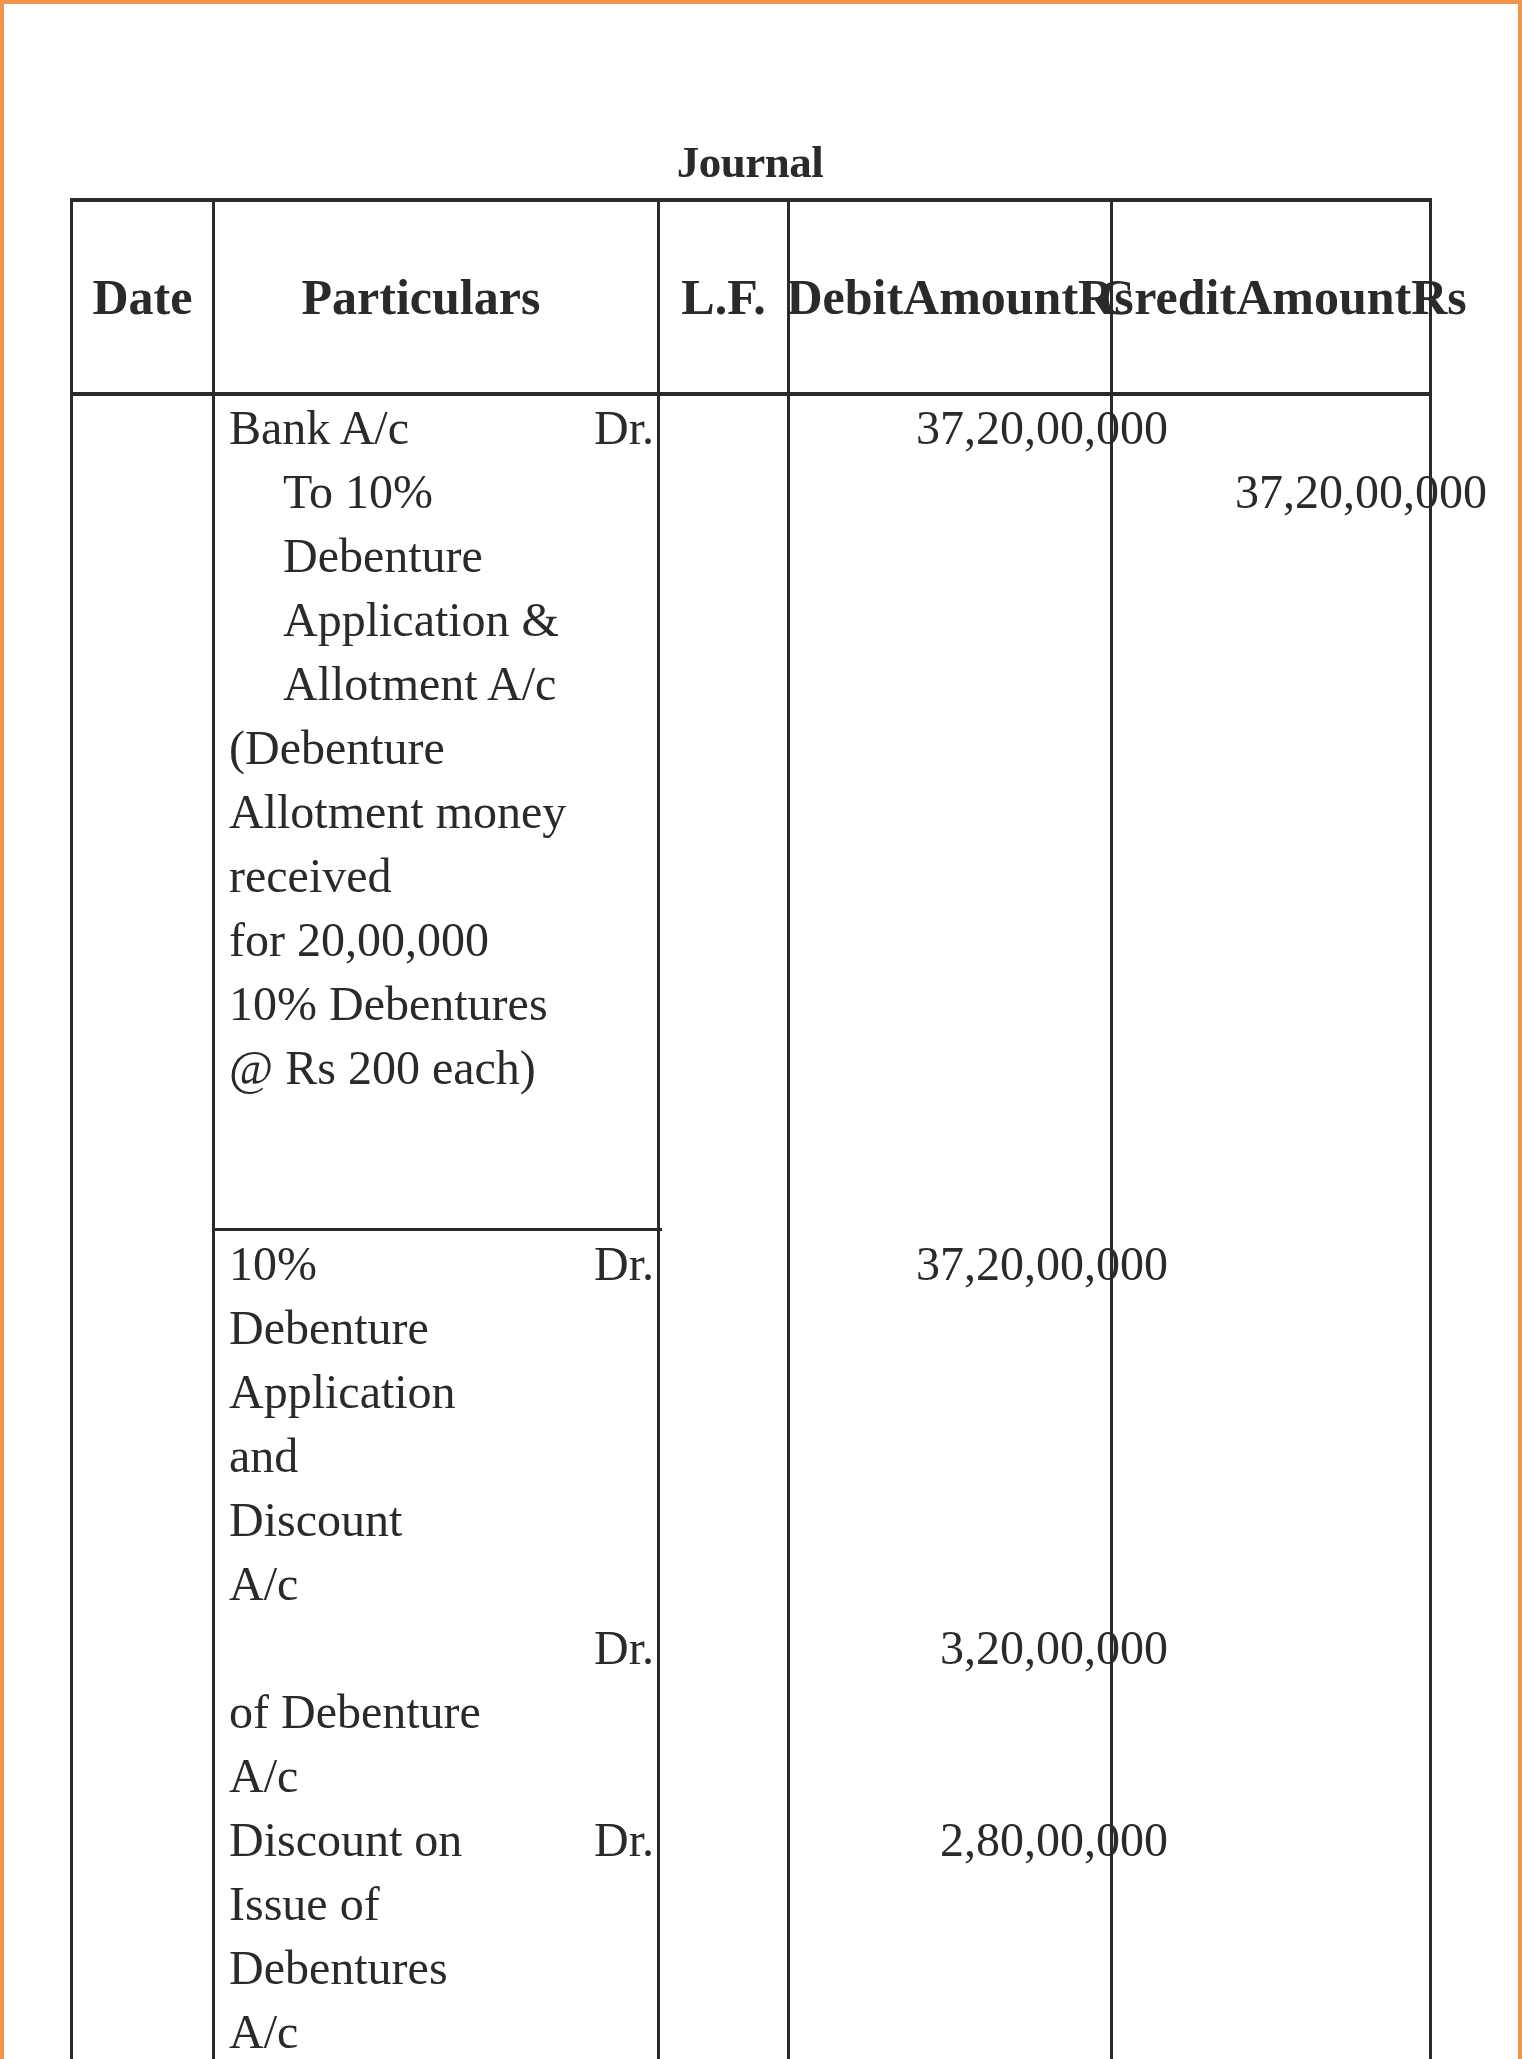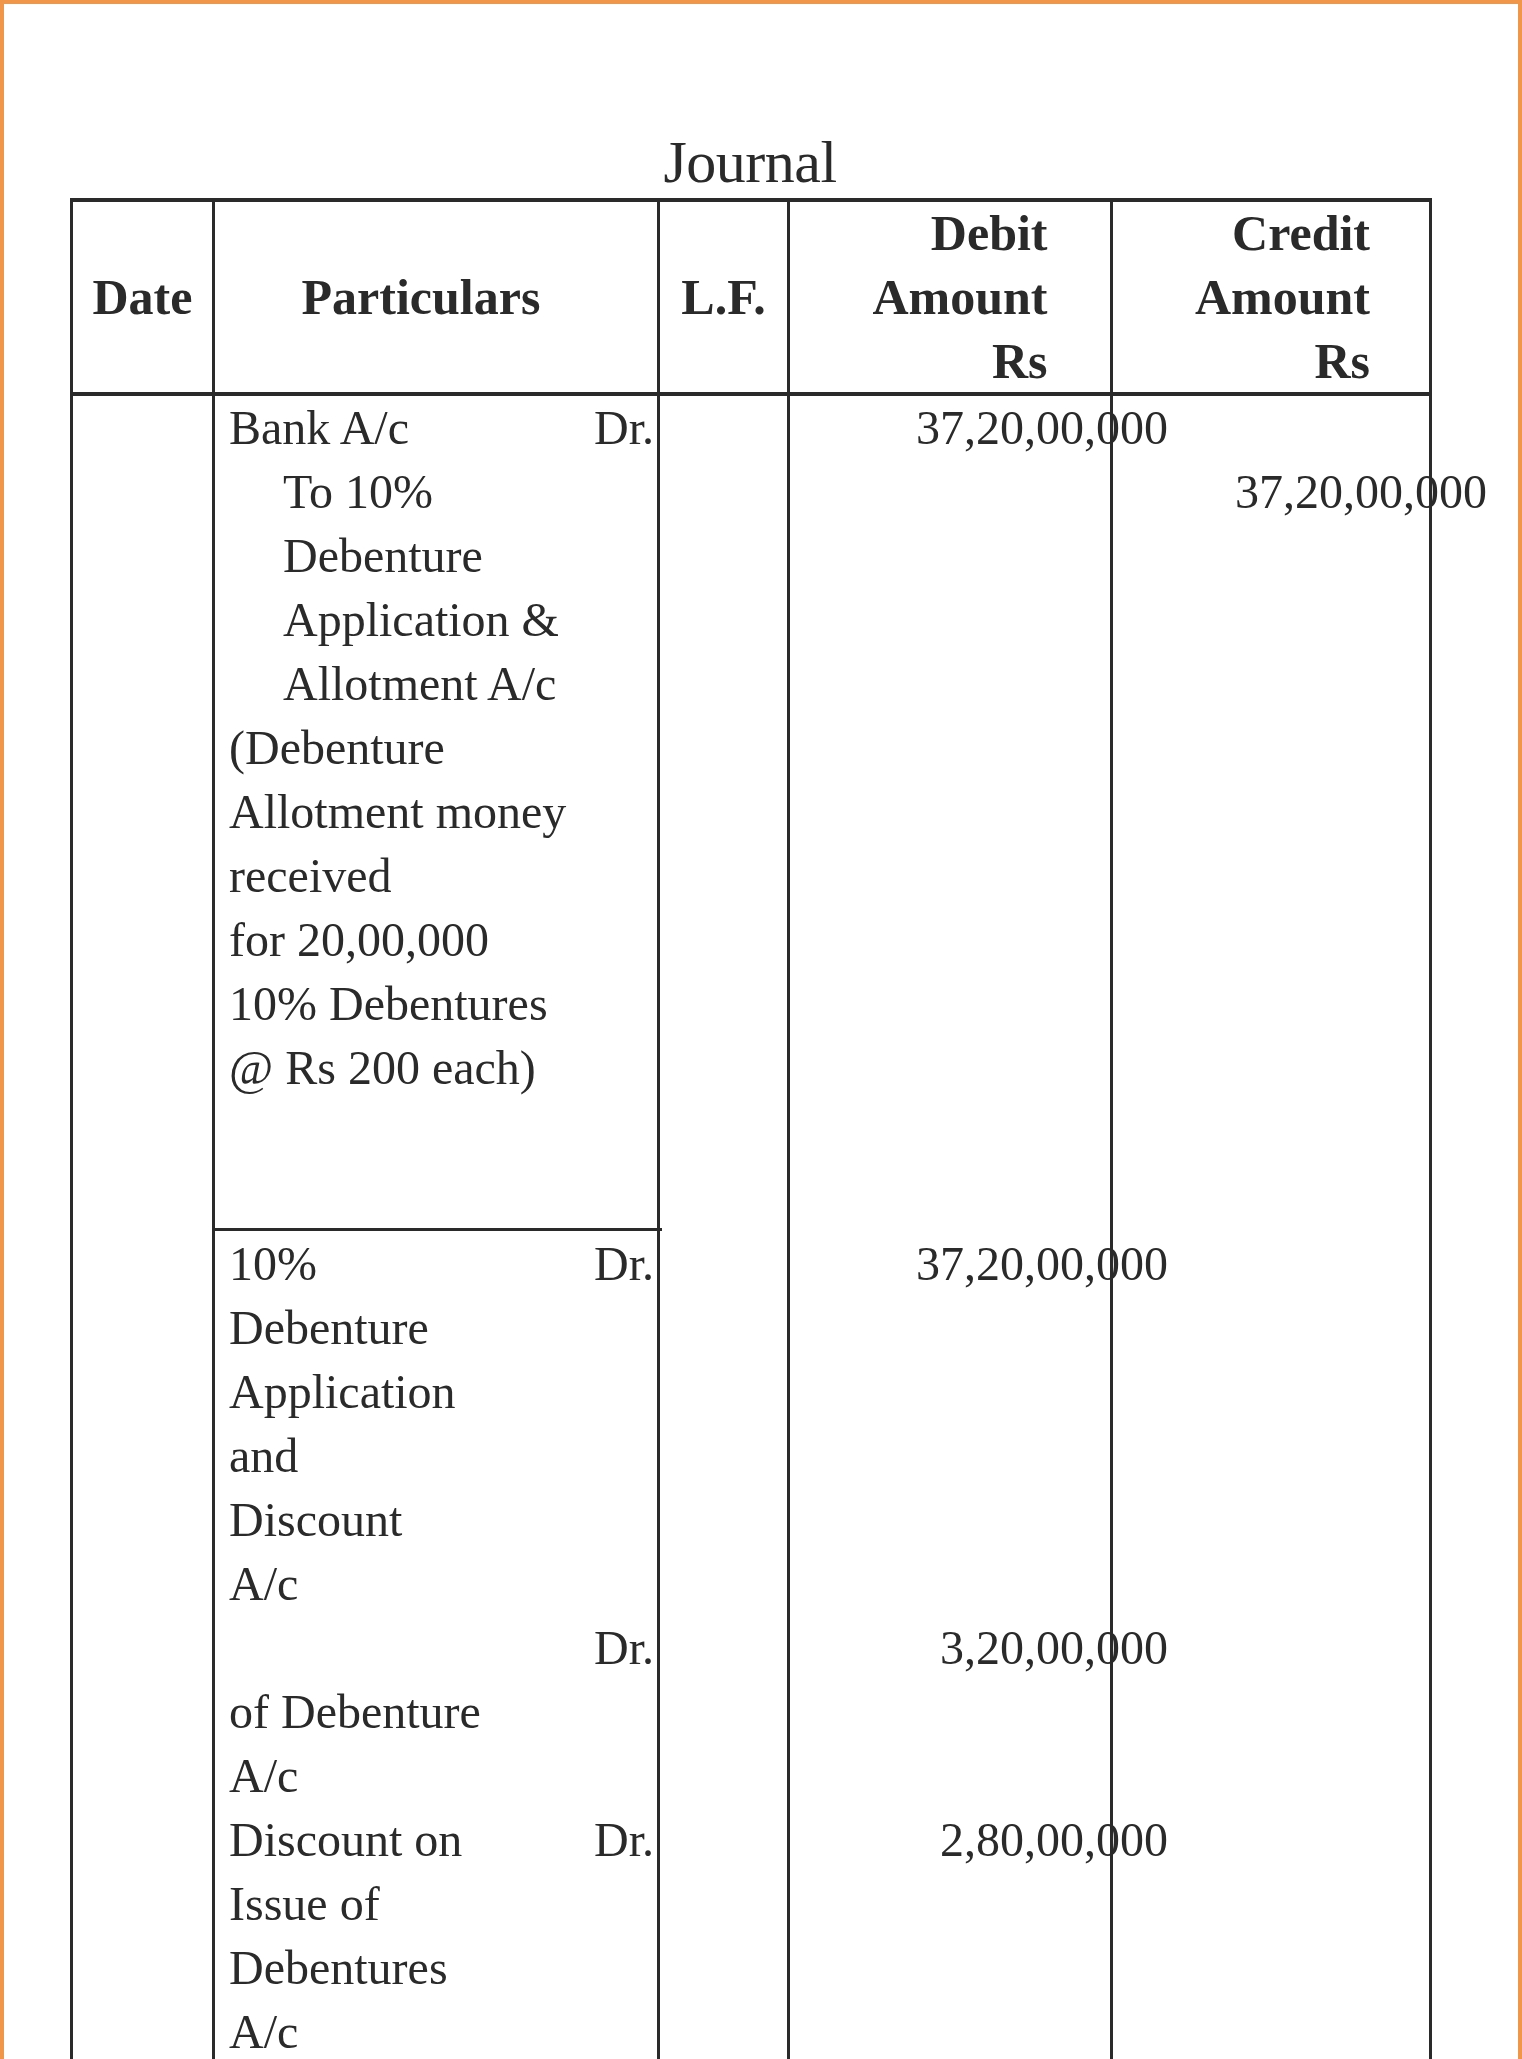--- a/index.html
+++ b/index.html
@@ -23,22 +23,22 @@
       border-top: 4px solid #F0964A;
       border-left: 4px solid #F0964A;
       border-right: 4px solid #F0964A;
       pointer-events: none;
     }
     .title {
       position: absolute;
       left: 0; width: 1500px;
       top: 132px;
       text-align: center;
-      font-weight: normal;
-      font-size: 60px;
+      font-weight: bold;
+      font-size: 45px;
       line-height: 60px;
       letter-spacing: -0.5px;
     }
     .table {
       position: absolute;
       left: 70px;
       top: 198px;
       width: 1362px;
       height: 1900px;
       box-sizing: border-box;
@@ -75,22 +75,21 @@
       display: flex;
       align-items: center;
       justify-content: center;
       text-align: center;
       font-weight: bold;
       font-size: 50px;
       line-height: 64px;
     }
     .hcell .stack {
       display: flex;
-      flex-direction: column;
-      align-items: flex-end;
+      align-items: flex-start;
       margin-left: 20px;
     }
     .body-text {
       font-size: 48px;
       line-height: 64px;
       white-space: nowrap;
     }
     .entry {
       position: absolute;
       left: 156px;

